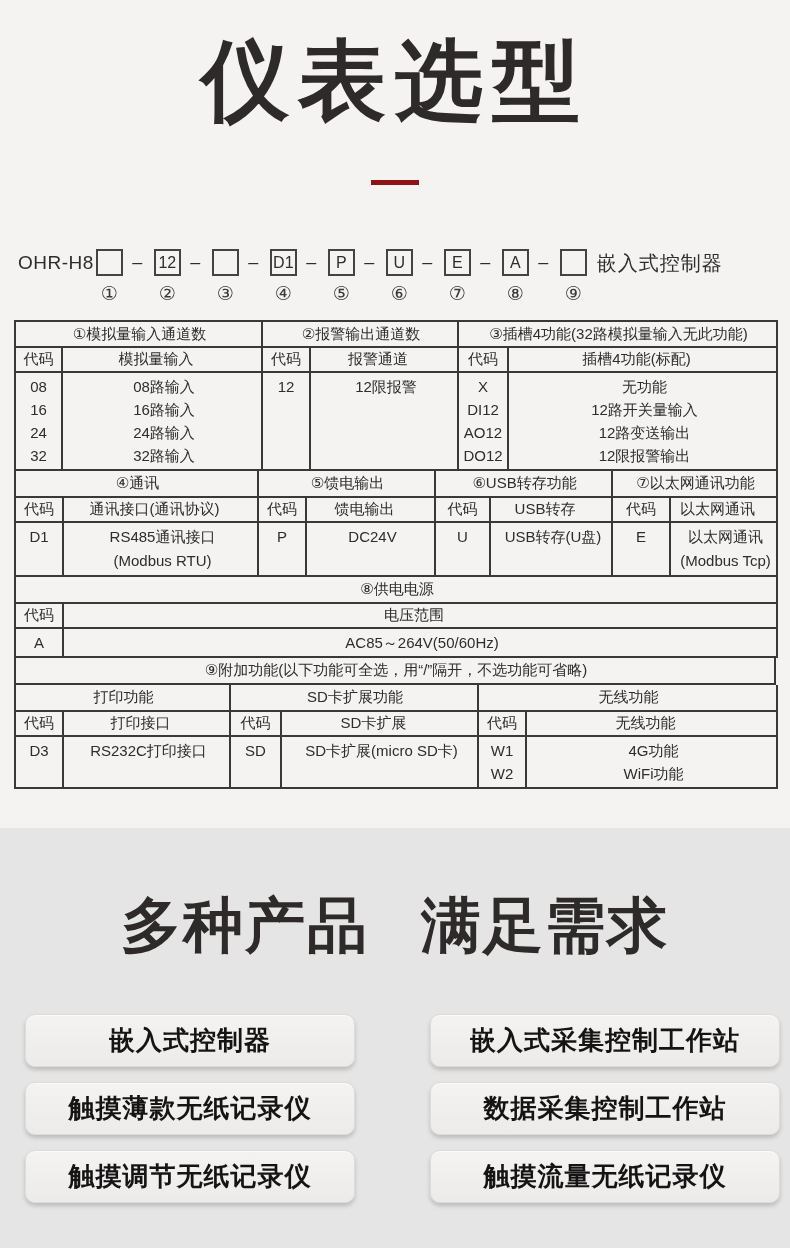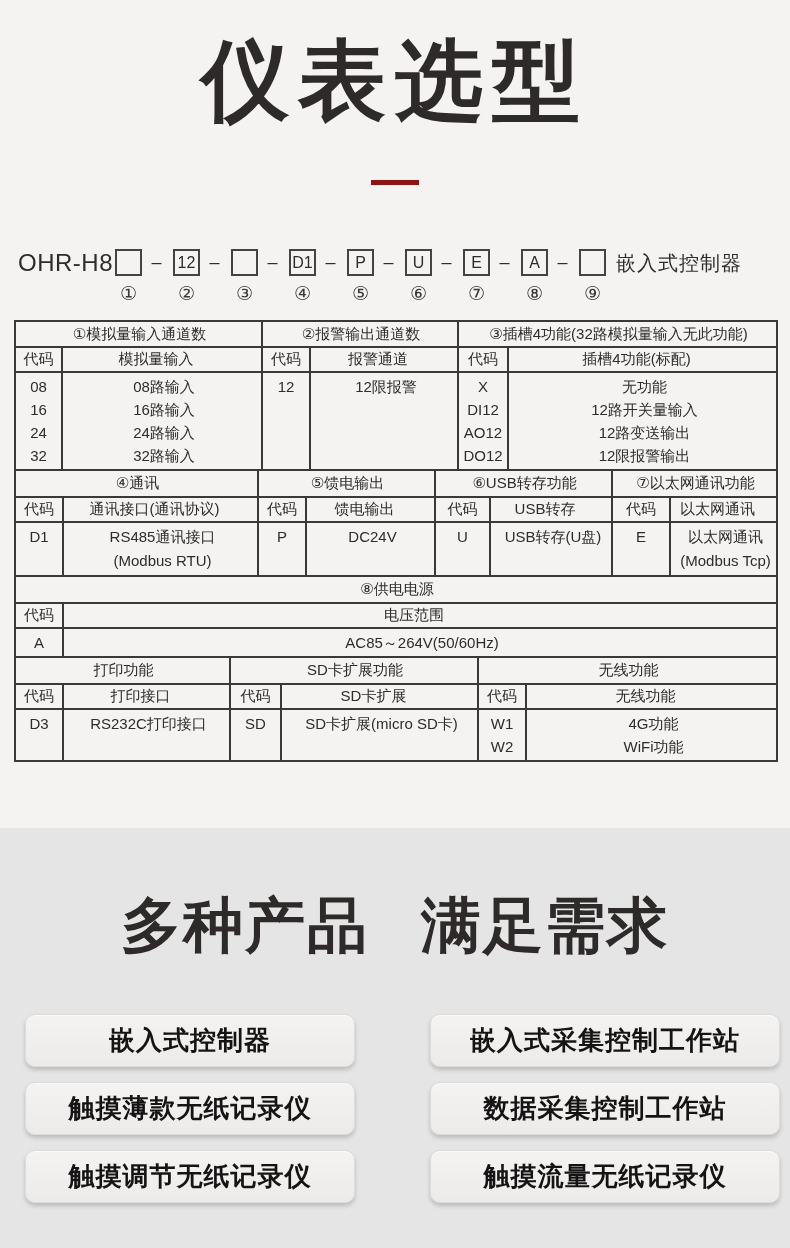--- a/index.html
+++ b/index.html
@@ -14,21 +14,21 @@
   .hero { background:#f4f3f2; height:828px; }
   .hero-title {
     padding-top:28px; text-align:center;
     font-size:88px; line-height:106px; font-weight:900;
     letter-spacing:9px; color:#2d2a29;
   }
   .title-divider { width:48px; height:5px; background:#8e1414; margin:46px auto 0 auto; }
 
   
   .model { display:flex; align-items:flex-start; padding-left:18px; margin-top:64px; }
-  .model-prefix { font-size:24px; line-height:27px; font-weight:500; letter-spacing:.5px; }
+  .model-prefix { font-size:19px; line-height:27px; font-weight:500; letter-spacing:.5px; }
   .model-seg { display:flex; flex-direction:column; align-items:center; margin-left:2px; }
   .model-box {
     width:27px; height:27px; border:2px solid #454240; background:transparent;
     font-size:16px; line-height:23px; text-align:center; color:#2f2c2b;
   }
   .model-num { margin-top:6px; font-size:19px; line-height:24px; color:#3b3835; }
   .model-dash { width:29px; text-align:center; font-size:18px; line-height:27px; color:#2f2c2b; }
   .model-suffix { font-size:20px; line-height:29px; margin-left:10px; letter-spacing:1px; }
 
   
@@ -232,20 +232,27 @@
           <td class="h-code">代码</td>
           <td class="h-desc">电压范围</td>
         </tr>
         <tr>
           <td class="d-code stack">A</td>
           <td class="d-desc stack">AC85～264V(50/60Hz)</td>
         </tr>
       </tbody>
         </table>
 
+      <table class="band4 band-next">
+        <tbody>
+            <tr>
+          <td class="t-cell">⑨附加功能(以下功能可全选，用“/”隔开，不选功能可省略)</td>
+        </tr>
+      </tbody>
+        </table>
 
       <table class="band5 band-next">
         <colgroup>
             <col style="width:48px">
             <col style="width:167px">
             <col style="width:51px">
             <col style="width:197px">
             <col style="width:48px">
             <col style="width:251px">
           </colgroup>

